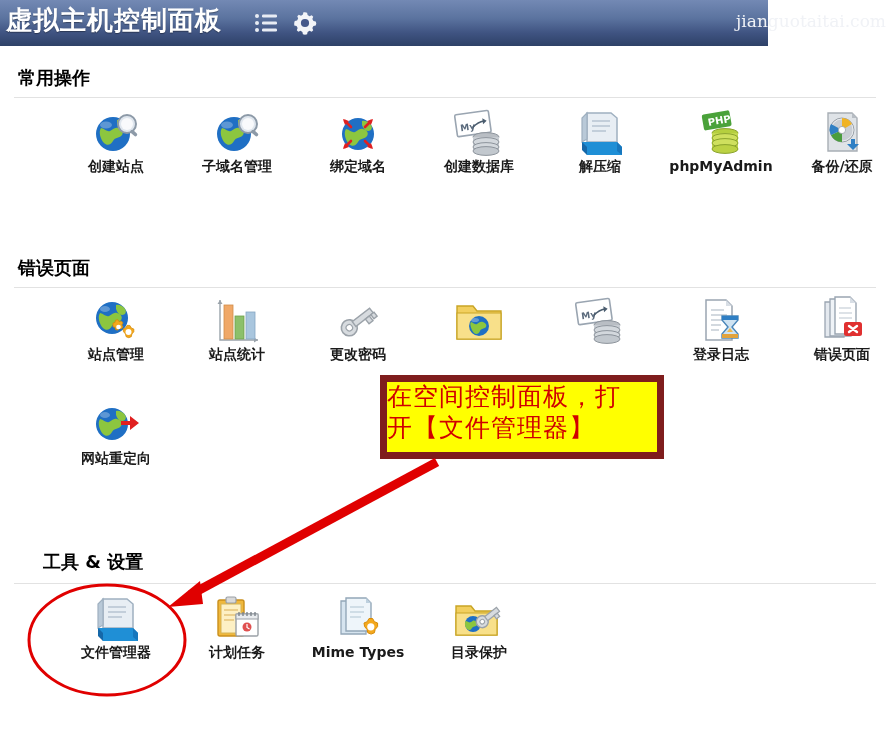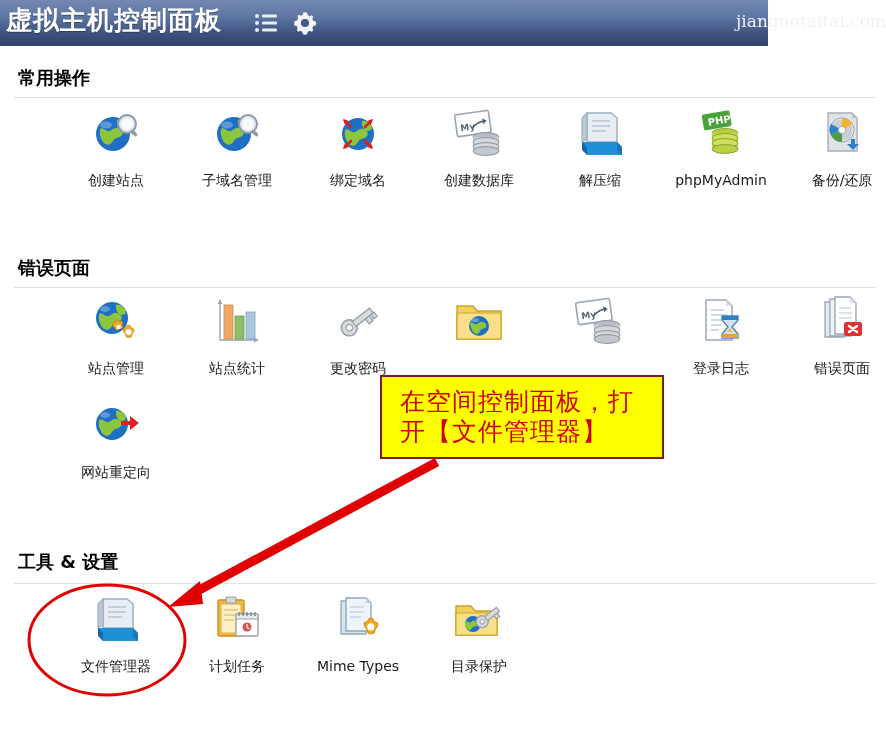--- a/index.html
+++ b/index.html
@@ -63,37 +63,36 @@
     position: absolute;
     width: 104px;
     text-align: center;
     cursor: pointer;
   }
   .tile .glyph {
     height: 50px;
     display: flex; align-items: flex-end; justify-content: center;
   }
   .tile .label {
-    margin-top: 14px;
-    font-size: 14px; font-weight: normal; color: #1a1a1a;
+    margin-top: 0;
+    font-size: 14px; font-weight: bold; color: #1a1a1a;
     white-space: nowrap;
     font-family: "DejaVu Sans", "Liberation Sans", sans-serif;
   }
 
   
   .callout {
     position: absolute;
     left: 380px; top: 375px;
     width: 284px; height: 84px;
     background: #ffff00;
-    border: 2px solid #7f1d1d;
+    border: 7px solid #7f1d1d;
     box-sizing: border-box;
     display: flex; flex-direction: column;
-    justify-content: center;
-    padding-left: 18px;
+    padding-left: 0;
     z-index: 40;
   }
   .callout-line {
     font-size: 25px; color: #d00000; font-weight: normal;
     line-height: 1.22;
     letter-spacing: 1px;
     font-family: "DejaVu Serif", "Liberation Serif", serif;
     white-space: nowrap;
   }
   .overlay-svg {
@@ -399,21 +398,21 @@
         <circle cx="21" cy="24" r="16" fill="#1f6fc4"></circle>
         <path d="M9 19c4 1 6 4 9 3s4-4 8-3 6 4 4 7-7 2-9 6-6 5-9 2-6-11-3-15z" fill="#8cc63f"></path>
         <path d="M25 11c3-1 7 1 9 4s0 6-3 6-5-3-6-6z" fill="#8cc63f"></path>
         <ellipse cx="14" cy="15" rx="5" ry="3" fill="#ffffff" opacity="0.28"></ellipse>
         <path d="M30 21h9v-5l9 7-9 7v-5h-9z" fill="#e02020"></path>
       </svg>
     </div>
     <div class="label">网站重定向</div>
   </div>
 
-  <div class="section-title" style="top:550px;">工具 &amp; 设置</div>
+  <div class="section-title" style="top:550px;margin-left:25px;">工具 &amp; 设置</div>
   <div class="divider" style="top:583px;"></div>
 
   <div class="tile" style="left:185px; top:594px;">
     <div class="glyph">
       <svg width="50" height="50" viewBox="0 0 50 50">
         <rect x="6" y="6" width="26" height="36" rx="2" fill="#f0b83c" stroke="#c98f1c" stroke-width="1.4"></rect>
         <rect x="9" y="10" width="20" height="29" fill="#fdf0c4" stroke="#d6b455" stroke-width="1"></rect>
         <rect x="14" y="3" width="10" height="6" rx="1.6" fill="#d9d9d9" stroke="#9aa0a6" stroke-width="1.2"></rect>
         <g stroke="#d9ad54" stroke-width="1">
           <path d="M12 16h14"></path>

